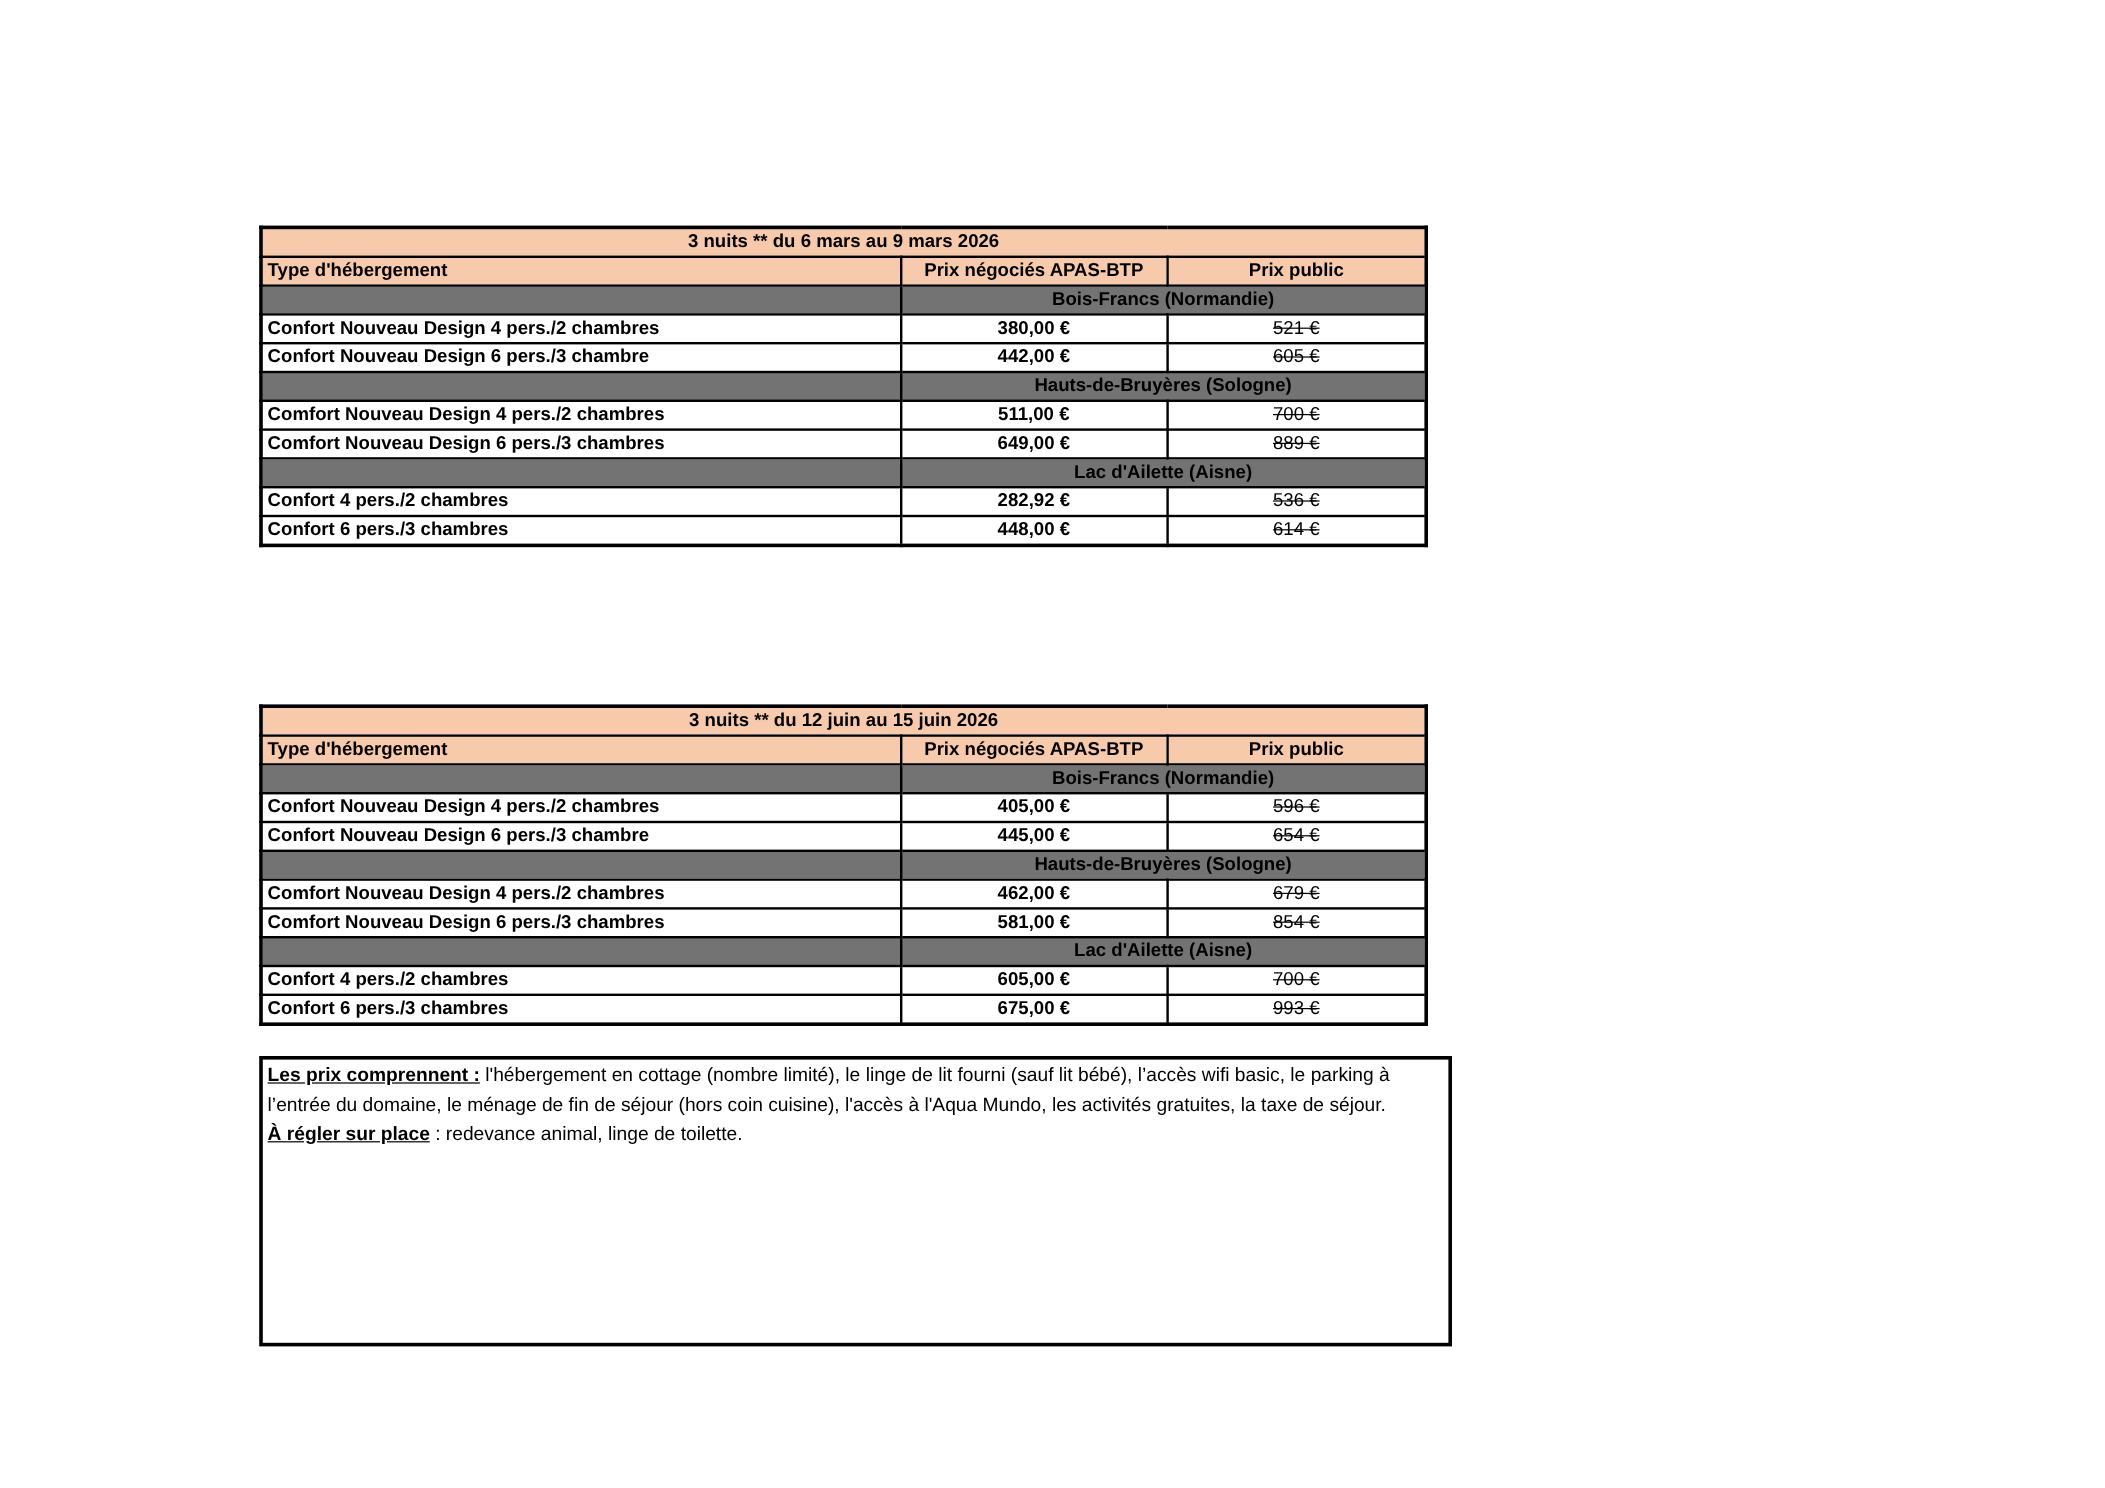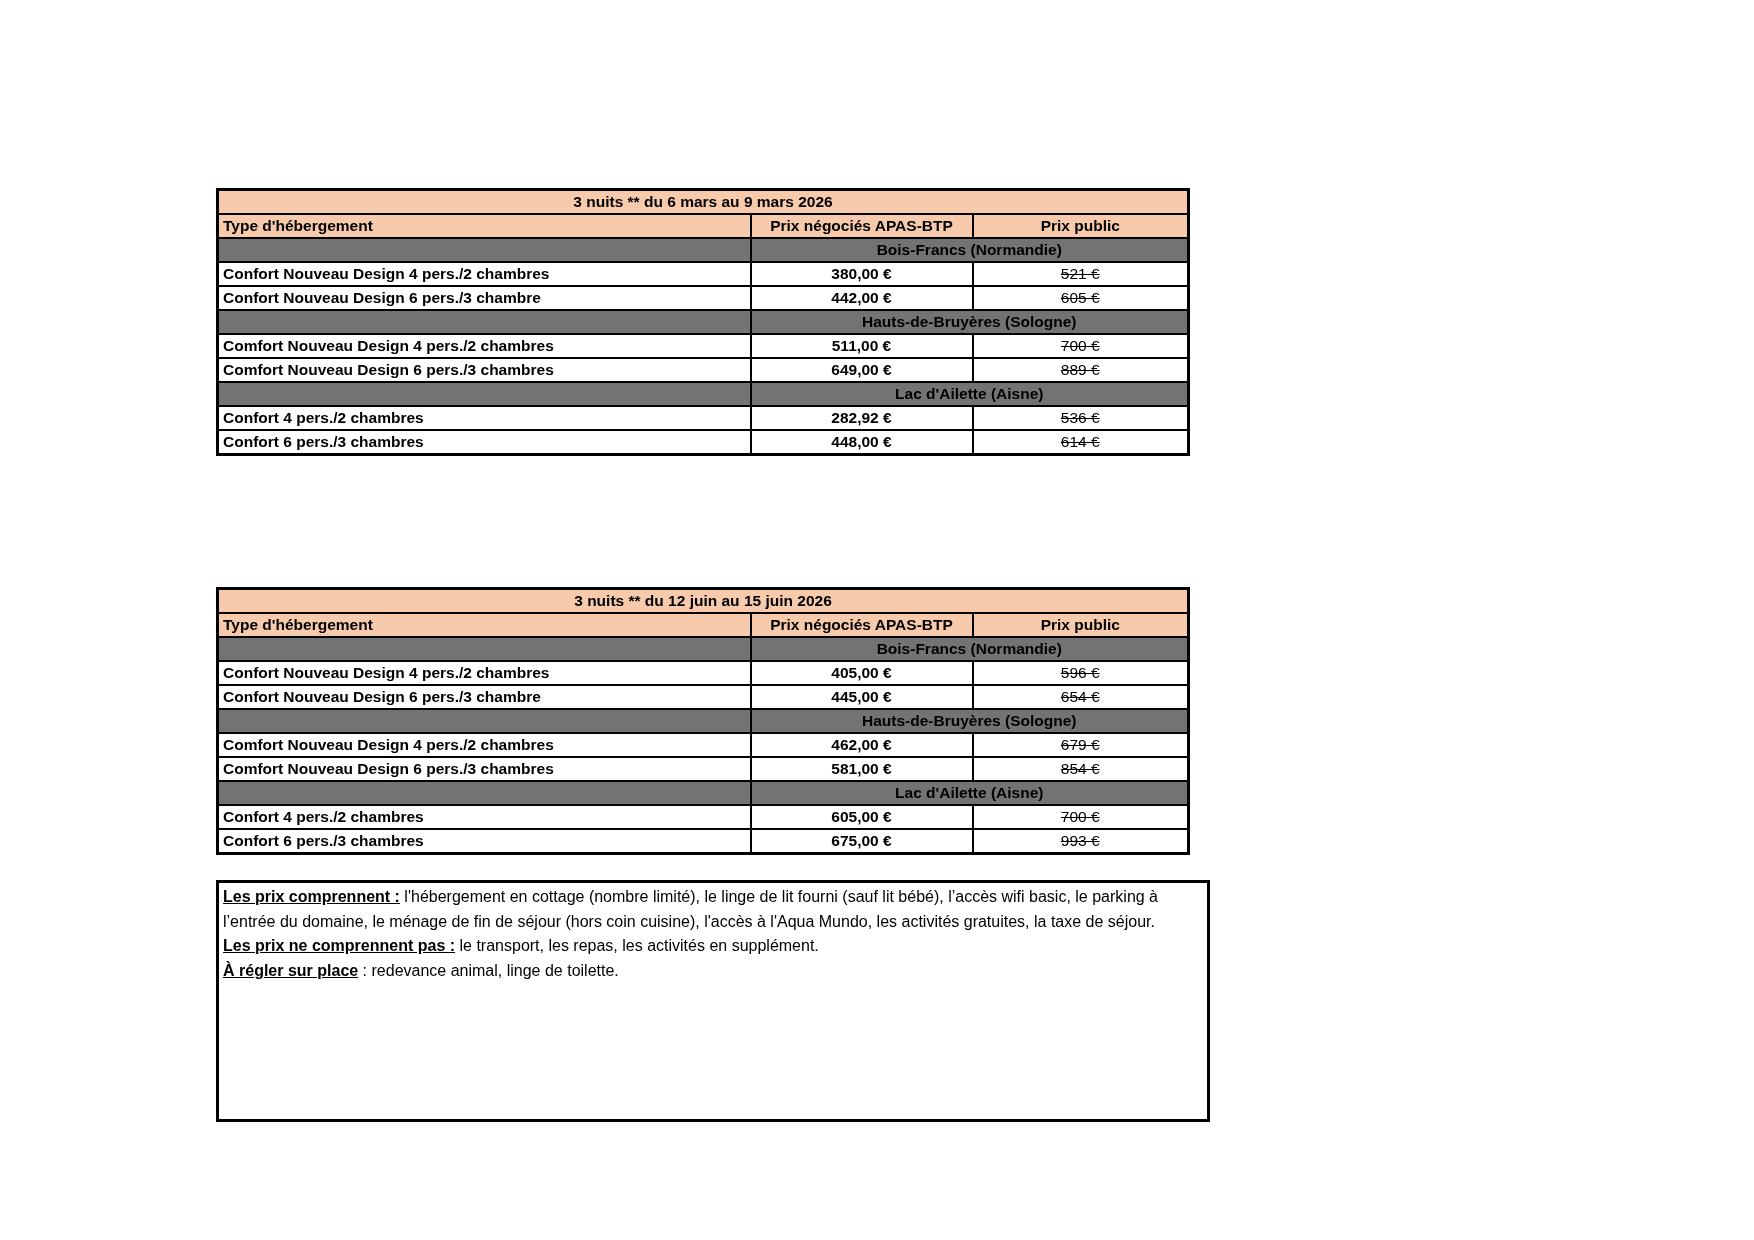--- a/index.html
+++ b/index.html
@@ -143,15 +143,14 @@
       <tr>
         <td>Confort 6 pers./3 chambres</td>
         <td class="c">675,00 €</td>
         <td class="c"><span class="strike">993 €</span></td>
       </tr>
     </tbody>
 </table>
 
 <div id="notes">
   <p><b>Les prix comprennent :</b><span> l'hébergement en cottage (nombre limité), le linge de lit fourni (sauf lit bébé), l’accès wifi basic, le parking à l’entrée du domaine, le ménage de fin de séjour (hors coin cuisine), l'accès à l'Aqua Mundo, les activités gratuites, la taxe de séjour.</span></p>
-  <p><b>Les prix ne comprennent pas :</b><span> le transport, les repas, les activités en supplément.</span></p>
   <p><b>À régler sur place</b><span> : redevance animal, linge de toilette.</span></p>
 </div>
 
 </body></html>

